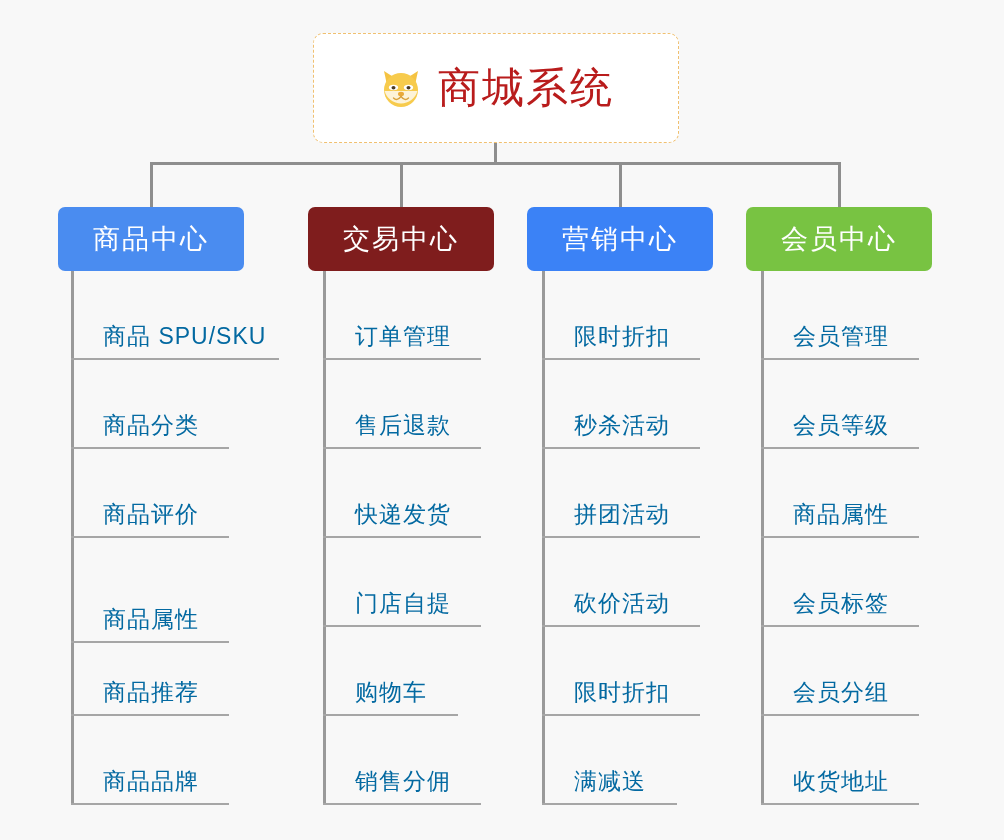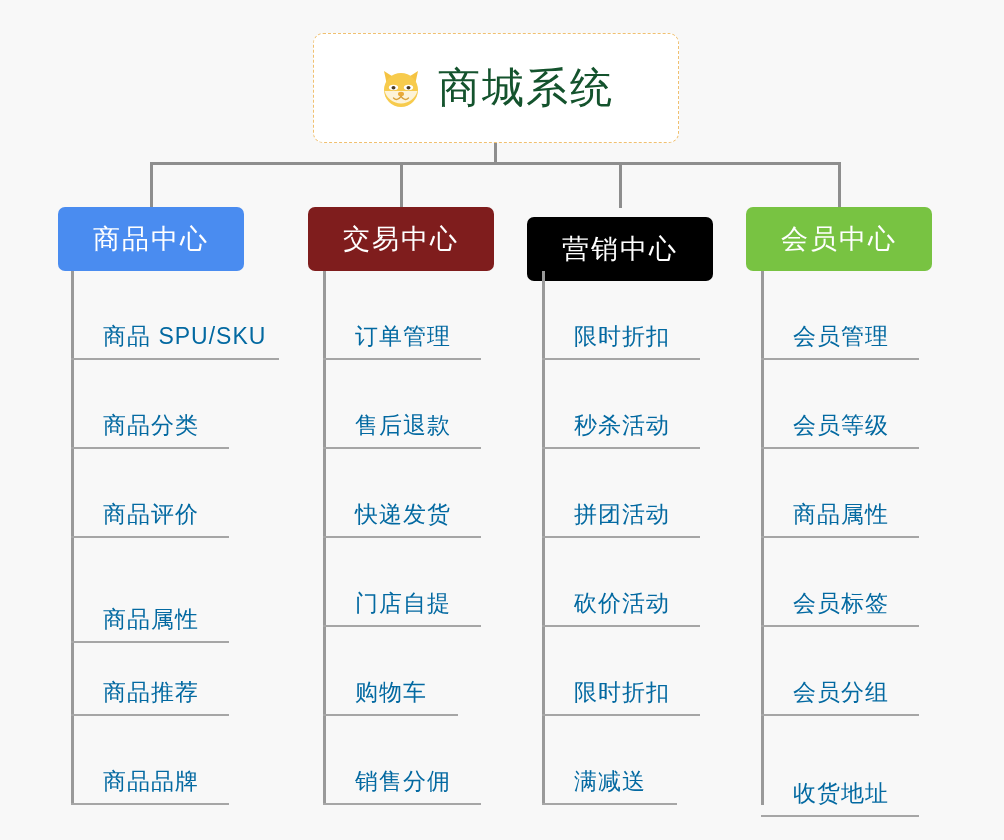--- a/index.html
+++ b/index.html
@@ -45,21 +45,21 @@
     position: relative;
   }
   
   .shiba {
     position: absolute;
     inset: 0;
     display: block;
   }
   .root-title {
     font-size: 42px;
-    color: #14532d;
+    color: #b91c1c;
     letter-spacing: 2px;
     white-space: nowrap;
   }
 
   
   .conn {
     position: absolute;
     background: #8e8e8e;
   }
   .conn-v { width: 3px; }
@@ -144,21 +144,21 @@
   <div class="conn conn-v" style="left:400px; top:162px; height:46px;"></div>
   <div class="conn conn-v" style="left:619px; top:162px; height:46px;"></div>
   <div class="conn conn-v" style="left:838px; top:162px; height:46px;"></div>
 
   <div class="cat-box" style="left: 58px; top: 207px; width: 186px; background: rgb(74, 140, 240);">
     <span>商品中心</span>
   </div>
   <div class="cat-box" style="left: 308px; top: 207px; width: 186px; background: #7f1d1d;">
     <span>交易中心</span>
   </div>
-  <div class="cat-box" style="left: 527px; top: 217px; width: 186px; background: #000000;">
+  <div class="cat-box" style="left: 527px; top: 207px; width: 186px; background: #3b82f6;">
     <span>营销中心</span>
   </div>
   <div class="cat-box" style="left: 746px; top: 207px; width: 186px; background: rgb(120, 195, 66);">
     <span>会员中心</span>
   </div>
 
   <div class="branch" style="left:71px;">
     <div class="spine" style="height:534px;"></div>
     <div class="leaf" style="top:0px;   width:208px;">
         <span class="leaf-label">商品 SPU/SKU</span>
@@ -257,19 +257,19 @@
         <span class="leaf-line" style="width:158px;"></span>
       </div>
     <div class="leaf" style="top:267px; width:158px;">
         <span class="leaf-label">会员标签</span>
         <span class="leaf-line" style="width:158px;"></span>
       </div>
     <div class="leaf" style="top:356px; width:158px;">
         <span class="leaf-label">会员分组</span>
         <span class="leaf-line" style="width:158px;"></span>
       </div>
-    <div class="leaf" style="top:457px; width:158px;padding-left:13px;">
+    <div class="leaf" style="top:445px; width:158px;padding-left:13px;">
         <span class="leaf-label">收货地址</span>
         <span class="leaf-line" style="width:158px;"></span>
       </div>
   </div>
 
 </div>
 
 </body></html>

